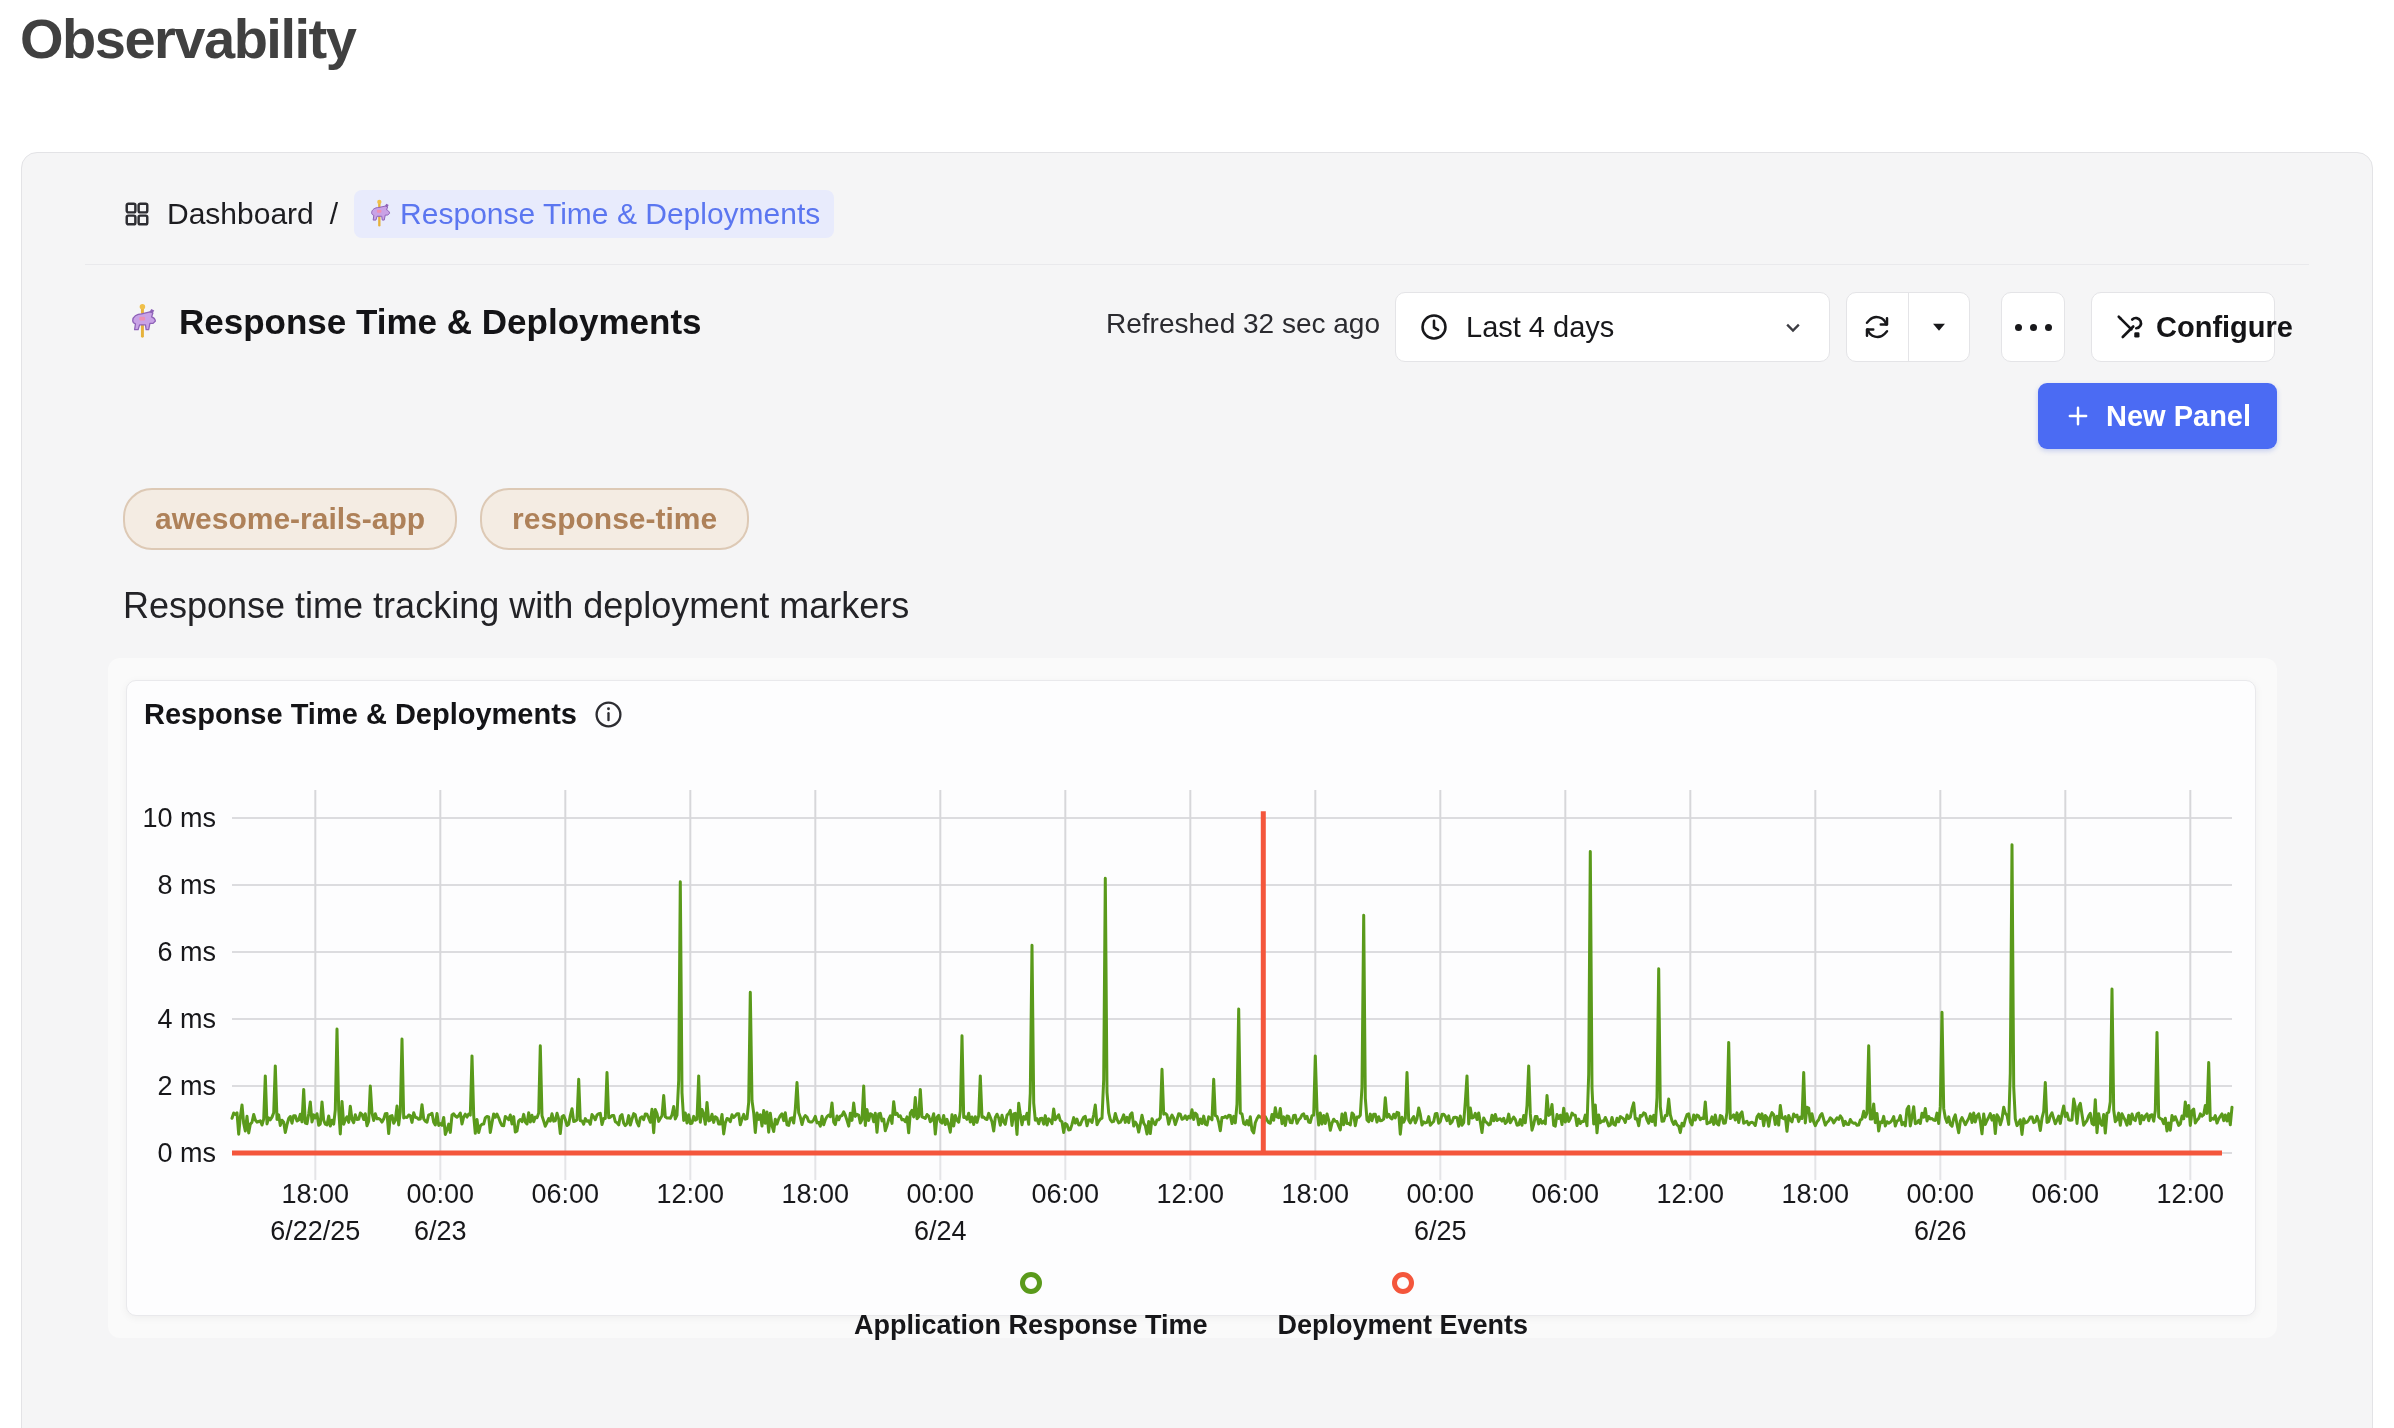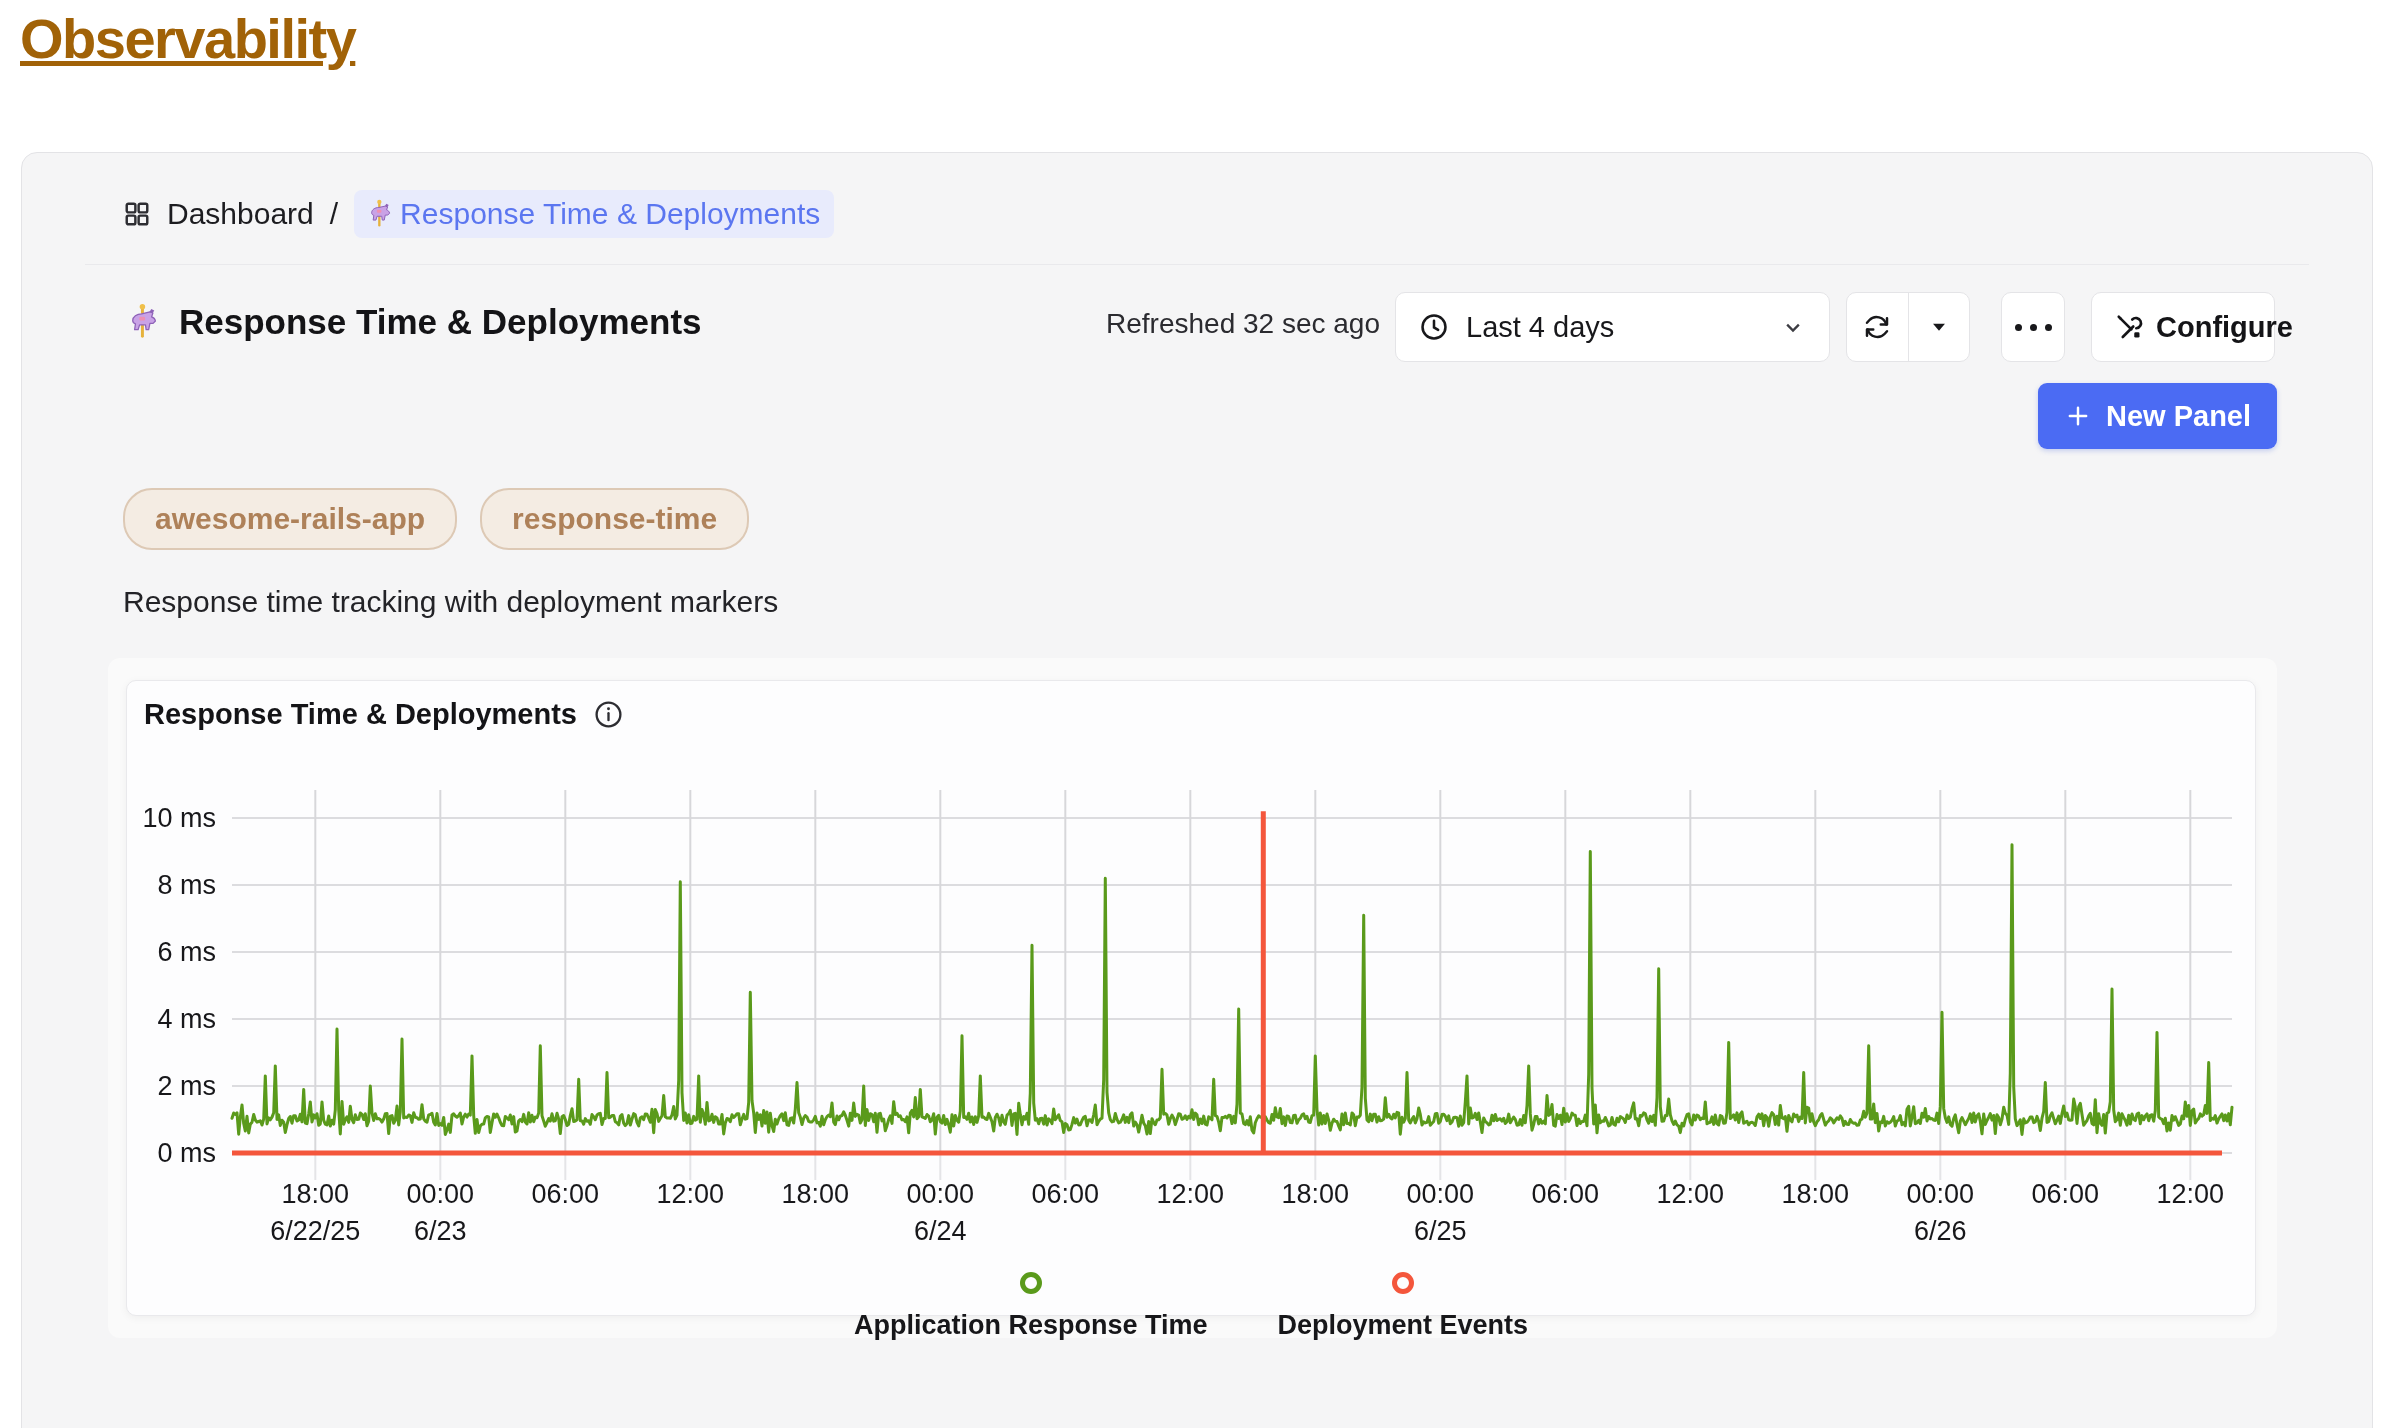--- a/index.html
+++ b/index.html
@@ -1,21 +1,21 @@
 <!DOCTYPE html>
 <html><head>
 <meta charset="utf-8">
 <style>
   html,body{margin:0;padding:0;background:#ffffff;}
   #app{position:relative;width:2394px;height:1428px;overflow:hidden;background:#fff;
        font-family:"Liberation Sans",sans-serif;color:#18181b;}
   .abs{position:absolute;}
 
   
-  .page-title{left:20px;top:6px;font-size:56px;font-weight:700;letter-spacing:-1.5px;color:#a16207;text-decoration:underline;}
+  .page-title{left:20px;top:6px;font-size:56px;font-weight:700;letter-spacing:-1.5px;color:#404040;}
 
   
   .main-card{left:21px;top:152px;width:2350px;height:1300px;background:#f5f5f6;
              border:1.5px solid #e3e3e6;border-radius:16px;}
 
   
   .crumb-row{left:123px;top:184px;height:60px;display:flex;align-items:center;gap:16px;}
   .crumb-root{font-size:30px;color:#1c1c20;display:flex;align-items:center;gap:16px;}
   .crumb-sep{font-size:30px;color:#1c1c20;}
   .crumb-chip{display:flex;align-items:center;gap:6px;background:#e8ebfc;border-radius:8px;
@@ -41,21 +41,21 @@
   .new-panel-btn{left:2038px;top:383px;width:239px;height:66px;background:#4b6bf3;border:none;
                  border-radius:9px;display:flex;align-items:center;justify-content:center;gap:14px;
                  color:#fff;font-size:29px;font-weight:600;cursor:pointer;
                  box-shadow:0 2px 5px rgba(60,90,220,.25);}
 
   
   .tags-row{left:123px;top:488px;display:flex;gap:23px;}
   .tag{height:58px;display:flex;align-items:center;padding:0 30px;border-radius:29px;
        background:#f4ece3;border:2px solid #ddc9b5;color:#ae8159;font-size:30px;font-weight:600;}
 
-  .description{left:123px;top:585px;font-size:30px;color:#232327;}
+  .description{left:123px;top:585px;font-size:36px;color:#232327;}
 
   
   .chart-outer{left:108px;top:658px;width:2169px;height:680px;background:#fafafa;border-radius:12px;}
   .chart-card{left:126px;top:680px;width:2130px;height:636px;background:#fdfdfe;
               border:1.5px solid #e9e9ec;border-radius:10px;box-shadow:0 2px 8px rgba(0,0,0,.05);
               box-sizing:border-box;}
   .chart-title-row{left:144px;top:698px;display:flex;align-items:center;gap:16px;}
   .chart-title{font-size:29px;font-weight:700;color:#141417;}
   #plot{left:126px;top:680px;width:2130px;height:636px;}
   #plot svg{display:block;}

